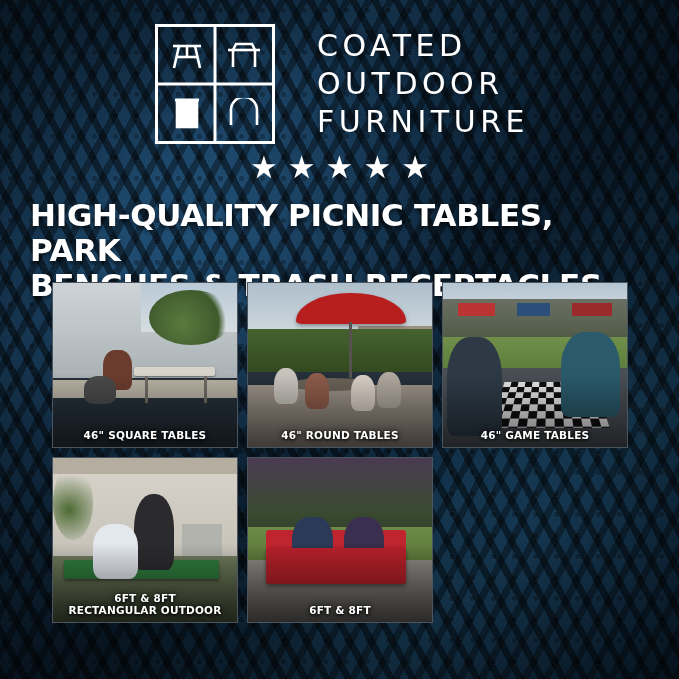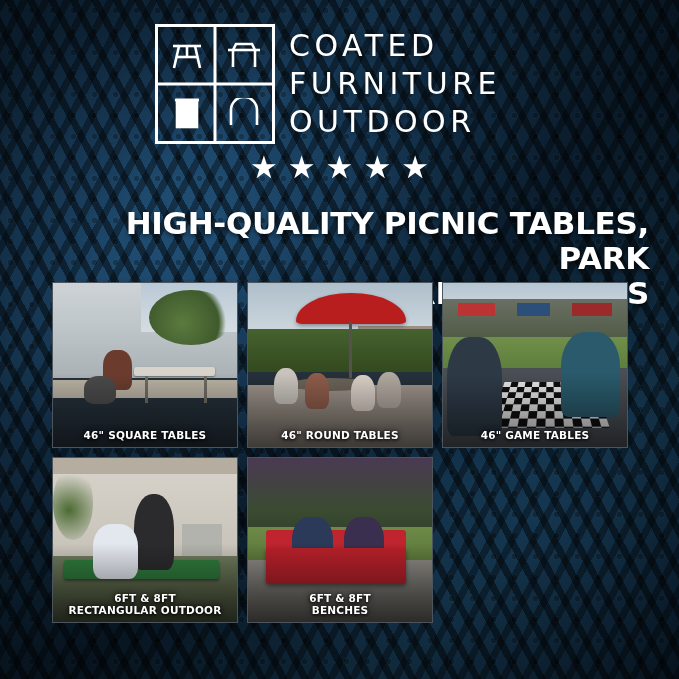--- a/index.html
+++ b/index.html
@@ -83,43 +83,43 @@
     gap: 2px;
   }
   .logo-line {
     color: #ffffff;
     font-family: "DejaVu Sans", sans-serif;
     font-weight: 400;
     font-size: 30px;
     letter-spacing: 4.5px;
     line-height: 36px;
     text-shadow: 0 0 6px rgba(0,0,0,0.6);
+    margin-left: 28px;
   }
 
   
   .stars {
     position: absolute;
     left: 0; right: 0; top: 152px;
     display: flex; justify-content: center; gap: 10px;
   }
   .star { color: #ffffff; font-size: 31px; line-height: 31px; }
 
   
   .headline {
     position: absolute;
     left: 30px; right: 30px; top: 198px;
-    text-align: right;
+    text-align: left;
     color: #ffffff;
     font-family: "DejaVu Sans", sans-serif;
     font-weight: bold;
     font-size: 31px;
     line-height: 35px;
     letter-spacing: -0.3px;
     text-shadow: 0 2px 5px rgba(0,0,0,0.65);
-    margin-top: 8px;
   }
   .headline .l2 { display: block; }
 
   
   .grid {
     position: absolute;
     left: 52px; top: 282px;
     width: 576px;
     display: grid;
     grid-template-columns: repeat(3, 186px);
@@ -254,22 +254,22 @@
 
         <div class="q q4">
           <svg width="34" height="30" viewBox="0 0 34 30" fill="none" stroke="#fff" stroke-width="2.6">
             <path d="M4 27 L4 12 A13 13 0 0 1 30 12 L30 27"></path>
           </svg>
         </div>
       </div>
 
       <div class="logo-text">
         <div class="logo-line">COATED</div>
+        <div class="logo-line">OUTDOOR</div>
         <div class="logo-line">FURNITURE</div>
-        <div class="logo-line">OUTDOOR</div>
       </div>
     </div>
 
     <div class="stars">
       <span class="star">★</span>
       <span class="star">★</span>
       <span class="star">★</span>
       <span class="star">★</span>
       <span class="star">★</span>
     </div>
@@ -364,21 +364,20 @@
           <div class="rect c5-grass"></div>
           <div class="rect c5-gravel"></div>
           <div class="rect c5-backrest"></div>
           <div class="c5-kid" style="left:24%;"></div>
           <div class="c5-kid" style="left:52%; background:#3a2f4e;"></div>
           <div class="rect c5-bench"></div>
           <div class="rect" style="left:0;top:0;right:0;bottom:0;background:linear-gradient(180deg,rgba(0,0,0,0) 52%,rgba(0,0,0,0.6) 100%);"></div>
         </div>
         <div class="caption">
           <div>6FT &amp; 8FT</div>
-          <div>BENCHES</div>
         </div>
       </div>
 
 
     </div>
   </div>
 
   <div id="vignette"></div>
 </div>
 

